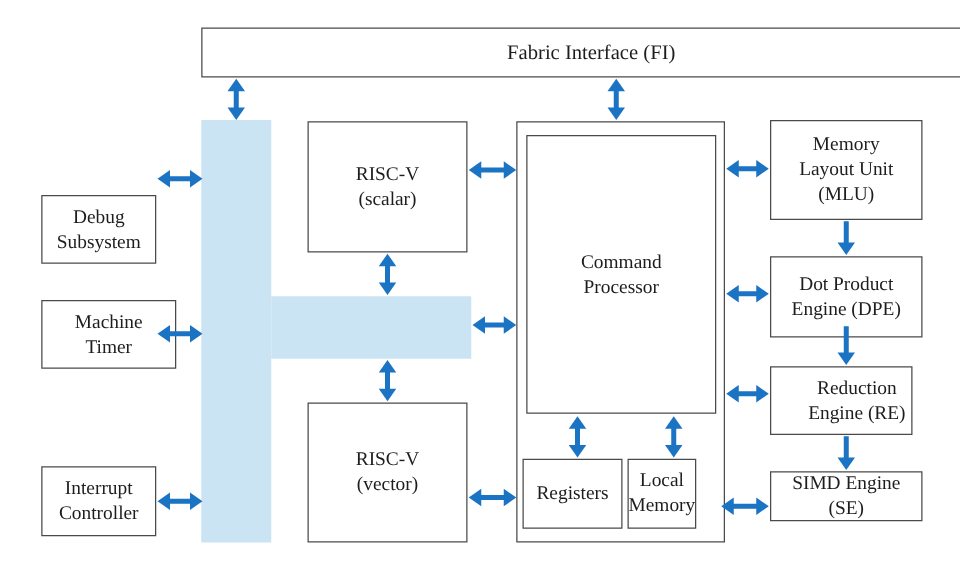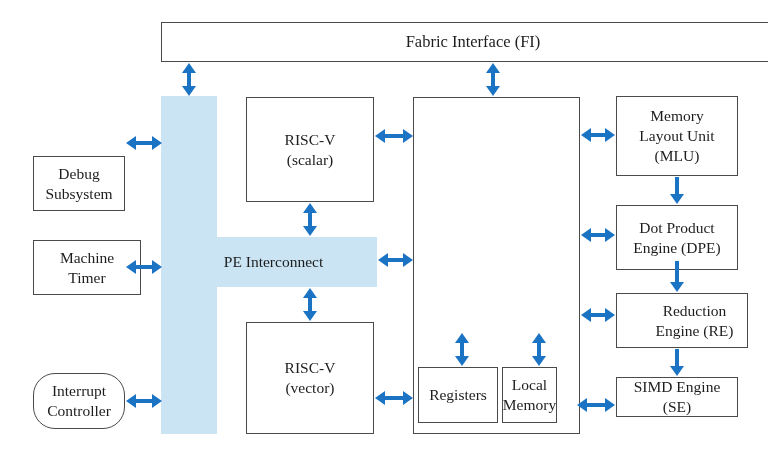--- a/index.html
+++ b/index.html
@@ -46,47 +46,48 @@
   .varrow-dn .hb{position:absolute;bottom:0;left:2px;width:0;height:0;
     border-left:7px solid transparent;border-right:7px solid transparent;border-top:10px solid var(--arrow);}
 </style>
 </head>
 <body>
 
 <div id="canvas">
 
   <div class="bar" style="left:161px;top:96px;width:56px;height:338px;"></div>
   <div class="bar" style="left:217px;top:237px;width:160px;height:50px;"></div>
-  <div class="bar-label" style="left:170px;top:237px;width:207px;height:50px;">PE Interconnect</div>
 
   <div class="box fi-label" style="left:161px;top:22px;width:624px;height:40px;">Fabric Interface (FI)</div>
 
   <div class="box" style="left:33px;top:116px;width:92px;height:55px;margin-top:40px;">Debug
 Subsystem</div>
   <div class="box" style="left:33px;top:240px;width:108px;height:55px;">Machine
 Timer</div>
-  <div class="box" style="left:33px;top:373px;width:92px;height:56px;border-radius:22px;">Interrupt
+  <div class="box" style="left:33px;top:373px;width:92px;height:56px;">Interrupt
 Controller</div>
 
   <div class="box" style="left:246px;top:97px;width:128px;height:105px;">RISC-V
 (scalar)</div>
   <div class="box" style="left:246px;top:322px;width:128px;height:112px;">RISC-V
 (vector)</div>
 
   <div class="box" style="left:413px;top:97px;width:167px;height:337px;"></div>
+  <div class="box" style="left:421px;top:108px;width:152px;height:223px;">Command
+Processor</div>
   <div class="box" style="left:418px;top:367px;width:80px;height:56px;">Registers</div>
   <div class="box" style="left:502px;top:367px;width:55px;height:56px;">Local
 Memory</div>
 
   <div class="box" style="left:616px;top:96px;width:122px;height:80px;">Memory
 Layout Unit
 (MLU)</div>
   <div class="box" style="left:616px;top:205px;width:122px;height:65px;">Dot Product
 Engine (DPE)</div>
-  <div class="box" style="left:616px;top:293px;width:132px;height:55px;padding-left:25px;">Reduction
+  <div class="box" style="left:616px;top:293px;width:114px;height:55px;padding-left:25px;">Reduction
 Engine (RE)</div>
   <div class="box" style="left:616px;top:377px;width:122px;height:40px;">SIMD Engine
 (SE)</div>
 
   <div class="varrow" style="left:180px;top:63px;height:33px;">
       <span class="ht"></span>
       <span class="shaft"></span>
       <span class="hb"></span>
     </div>
   <div class="varrow" style="left:484px;top:63px;height:33px;">

